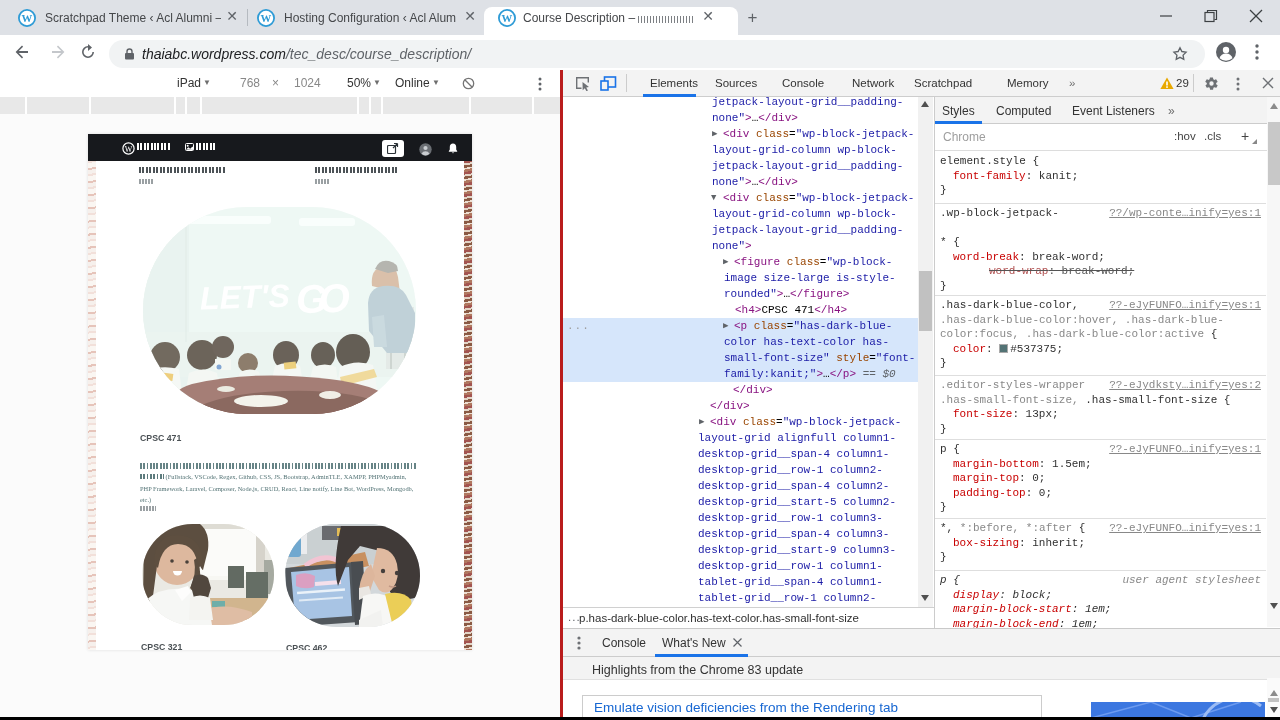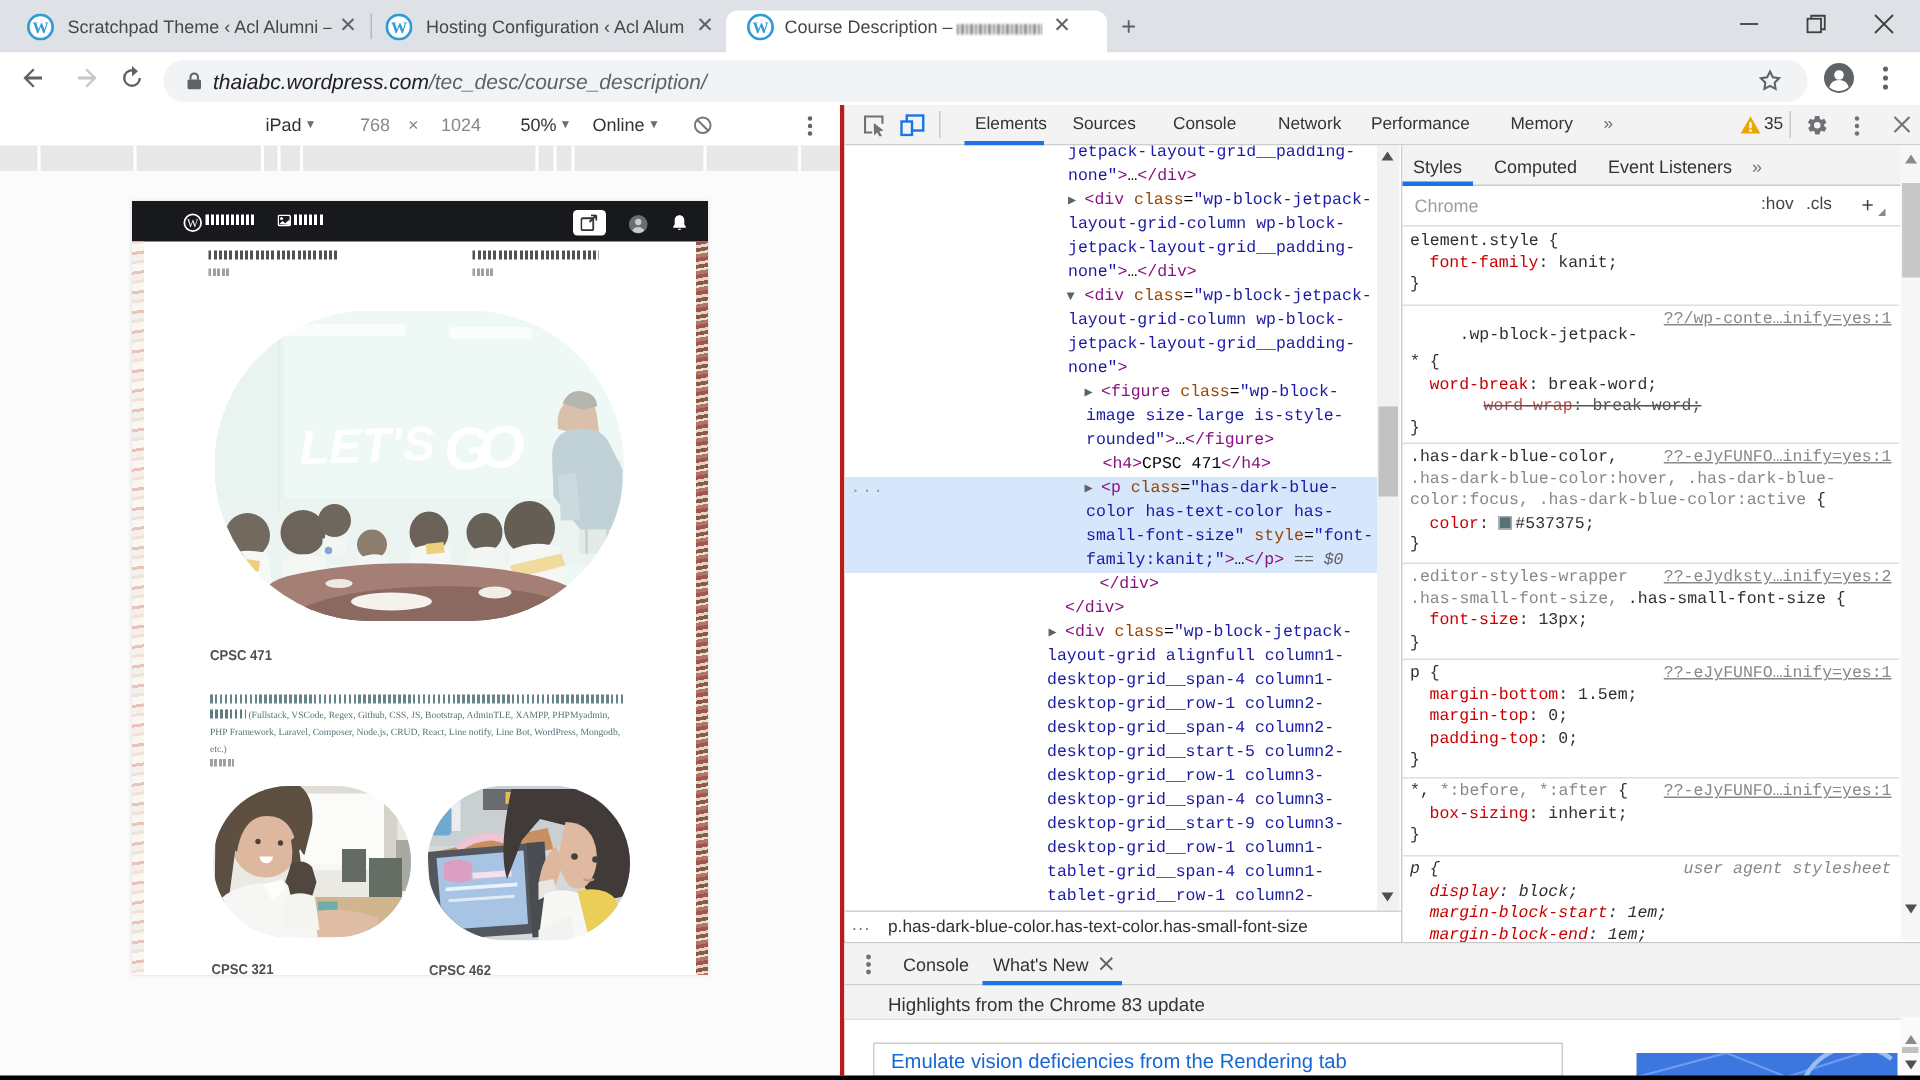--- a/index.html
+++ b/index.html
@@ -310,30 +310,30 @@
       </svg>
     <svg style="position:absolute; left:37px; top:6px;" width="17" height="15" viewBox="0 0 17 15">
         <rect x="4.5" y="1" width="11" height="10" fill="none" stroke="#1a73e8" stroke-width="1.6"></rect>
         <rect x="1" y="5" width="7" height="9" fill="#f3f3f3" stroke="#1a73e8" stroke-width="1.6"></rect>
       </svg>
     <div style="position:absolute; left:63px; top:4px; width:1px; height:18px; background:#ccc;"></div>
     <span class="dttab" style="left:87px;">Elements</span>
     <span class="dttab" style="left:152px;">Sources</span>
     <span class="dttab" style="left:219px;">Console</span>
     <span class="dttab" style="left:289px;">Network</span>
-    <span class="dttab" style="left:351px;">Performance</span>
+    <span class="dttab" style="left:351px;">Scratchpad</span>
     <span class="dttab" style="left:444px;">Memory</span>
     <span class="dttab" style="left:506px; color:#6e6e6e;">»</span>
     <div style="position:absolute; left:80px; top:24px; width:53px; height:3px; background:#1a73e8;"></div>
     <svg style="position:absolute; left:597px; top:7px;" width="14" height="13" viewBox="0 0 14 13">
         <path d="M7 0.5L13.6 12H0.4z" fill="#e8a800"></path>
         <rect x="6.2" y="4.5" width="1.6" height="4" fill="#fff"></rect>
         <rect x="6.2" y="9.3" width="1.6" height="1.6" fill="#fff"></rect>
       </svg>
-    <span style="position:absolute; left:613px; top:7px;">35</span>
+    <span style="position:absolute; left:613px; top:7px;">29</span>
     <div style="position:absolute; left:630px; top:4px; width:1px; height:18px; background:#ccc;"></div>
     <svg style="position:absolute; left:641px; top:6px;" width="15" height="15" viewBox="0 0 24 24">
         <path fill="#6e7175" d="M19.4 13c0-.3.1-.6.1-1s0-.7-.1-1l2.1-1.6c.2-.2.2-.4.1-.6l-2-3.4c-.1-.2-.4-.3-.6-.2l-2.5 1a7 7 0 0 0-1.7-1L14.4 2.6c0-.2-.2-.4-.5-.4h-4c-.2 0-.4.2-.5.4l-.4 2.6a7 7 0 0 0-1.7 1l-2.5-1c-.2-.1-.5 0-.6.2l-2 3.4c-.1.2-.1.5.1.6L4.6 11c0 .3-.1.6-.1 1s0 .7.1 1l-2.1 1.6c-.2.2-.2.4-.1.6l2 3.4c.1.2.4.3.6.2l2.5-1a7 7 0 0 0 1.7 1l.4 2.6c0 .2.2.4.5.4h4c.2 0 .4-.2.5-.4l.4-2.6a7 7 0 0 0 1.7-1l2.5 1c.2.1.5 0 .6-.2l2-3.4c.1-.2.1-.5-.1-.6zM12 15.5a3.5 3.5 0 1 1 0-7 3.5 3.5 0 0 1 0 7z"></path>
       </svg>
     <svg style="position:absolute; left:673px; top:7px;" width="4" height="14" viewBox="0 0 4 14">
         <circle cx="2" cy="2" r="1.5" fill="#6e7175"></circle>
         <circle cx="2" cy="7" r="1.5" fill="#6e7175"></circle>
         <circle cx="2" cy="12" r="1.5" fill="#6e7175"></circle>
       </svg>
     <svg style="position:absolute; left:699px; top:7px;" width="12" height="12" viewBox="0 0 12 12">
@@ -393,21 +393,21 @@
       <span style="position:absolute; left:8px; top:6px; color:#9e9e9e;">Chrome</span>
       <span style="position:absolute; left:239px; top:6px; color:#444; font-size:11.5px;">:hov</span>
       <span style="position:absolute; left:269px; top:6px; color:#444; font-size:11.5px;">.cls</span>
       <span style="position:absolute; left:306px; top:4px; color:#444; font-size:14px;">+</span>
       <div style="position:absolute; left:317px; top:15px; width:0; height:0; border-left:5px solid transparent; border-bottom:5px solid #888;"></div>
     </div>
     <div class="sline" style="left:5px; top:58px;">element.style {</div>
     <div class="sline" style="left:18px; top:72.5px;"><span class="prop">font-family</span>: kanit;</div>
     <div class="sline" style="left:5px; top:87px;">}</div>
     <div class="sdiv" style="top:106px;"></div>
-    <div class="sline" style="left:5px; top:121px;margin-left:33px;">.wp-block-jetpack-</div>
+    <div class="sline" style="left:5px; top:110px;">.wp-block-jetpack-</div>
     <div class="slink" style="right:21px; top:110px;">??/wp-conte…inify=yes:1</div>
     <div class="sline" style="left:5px; top:139px;">* {</div>
     <div class="sline" style="left:18px; top:153.5px;"><span class="prop">word-break</span>: break-word;</div>
     <div class="sline" style="left:18px; top:168px; text-decoration:line-through; color:#545454;"><span class="prop" style="color:#b05050;padding-left:36px;">word-wrap</span>: break-word;</div>
     <div class="sline" style="left:5px; top:182.5px;">}</div>
     <div class="sdiv" style="top:198px;"></div>
     <div class="sline" style="left:5px; top:202px;">.has-dark-blue-color,</div>
     <div class="slink" style="right:21px; top:202px;">??-eJyFUNFO…inify=yes:1</div>
     <div class="sline" style="left:5px; top:216.5px;"><span class="gray">.has-dark-blue-color:hover, .has-dark-blue-</span></div>
     <div class="sline" style="left:5px; top:231px;"><span class="gray">color:focus, .has-dark-blue-color:active</span> {</div>
@@ -438,21 +438,21 @@
     <div class="sline" style="left:18px; top:506px; font-style:italic;"><span class="prop">margin-block-start</span>: 1em;</div>
     <div class="sline" style="left:18px; top:520.5px; font-style:italic;"><span class="prop">margin-block-end</span>: 1em;</div>
     <div style="position:absolute; left:332px; top:0; width:14px; height:530px; background:#f7f7f7;">
       <div style="position:absolute; left:2.5px; top:6px; width:0; height:0; border-left:4.5px solid transparent; border-right:4.5px solid transparent; border-bottom:6px solid #8b8b8b;"></div>
       <div style="position:absolute; left:1px; top:25px; width:12px; height:63px; background:#c8c8c8;"></div>
       <div style="position:absolute; left:2.5px; top:506px; width:0; height:0; border-left:4.5px solid transparent; border-right:4.5px solid transparent; border-top:6px solid #505050;"></div>
     </div>
   </div>
   <div id="breadcrumb">
     <div style="position:absolute; left:5px; top:3px; color:#5f6368; letter-spacing:1px;">...</div>
-    <div style="position:absolute; left:29px; top:3.5px;">p.has-dark-blue-color.has-text-color.has-small-font-size</div>
+    <div style="position:absolute; left:16px; top:3.5px;">p.has-dark-blue-color.has-text-color.has-small-font-size</div>
   </div>
   <div id="drawer">
     <div style="position:absolute; left:0; top:0; width:720px; height:28px; background:#f3f3f3; border-bottom:1px solid #ccc;">
       <svg style="position:absolute; left:14px; top:7px;" width="4" height="14" viewBox="0 0 4 14">
           <circle cx="2" cy="2" r="1.6" fill="#6e7175"></circle>
           <circle cx="2" cy="7" r="1.6" fill="#6e7175"></circle>
           <circle cx="2" cy="12" r="1.6" fill="#6e7175"></circle>
         </svg>
       <span style="position:absolute; left:39px; top:7px; font-size:12px; color:#333;">Console</span>
       <span style="position:absolute; left:99px; top:7px; font-size:12px; color:#333;">What's New</span>

